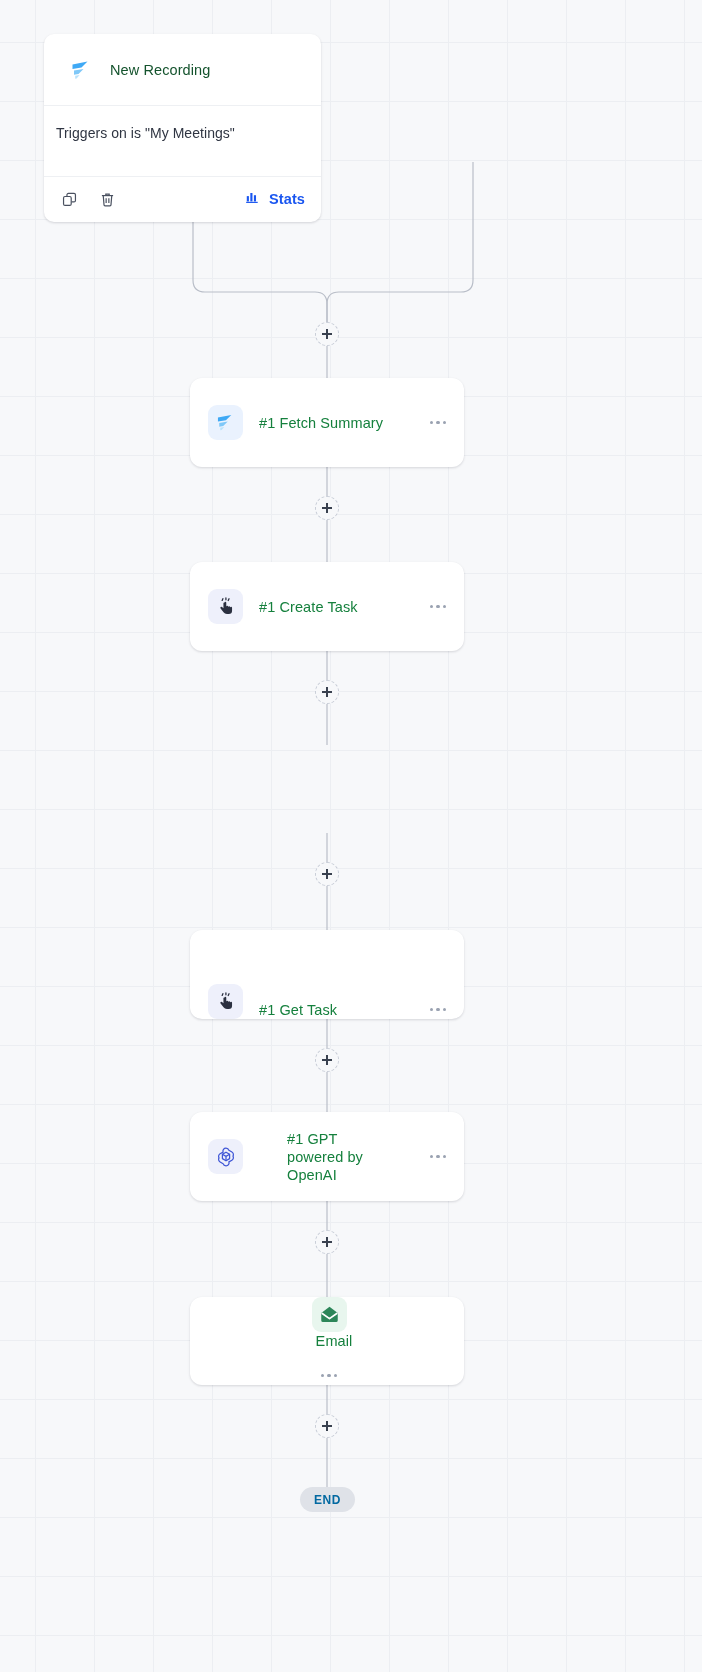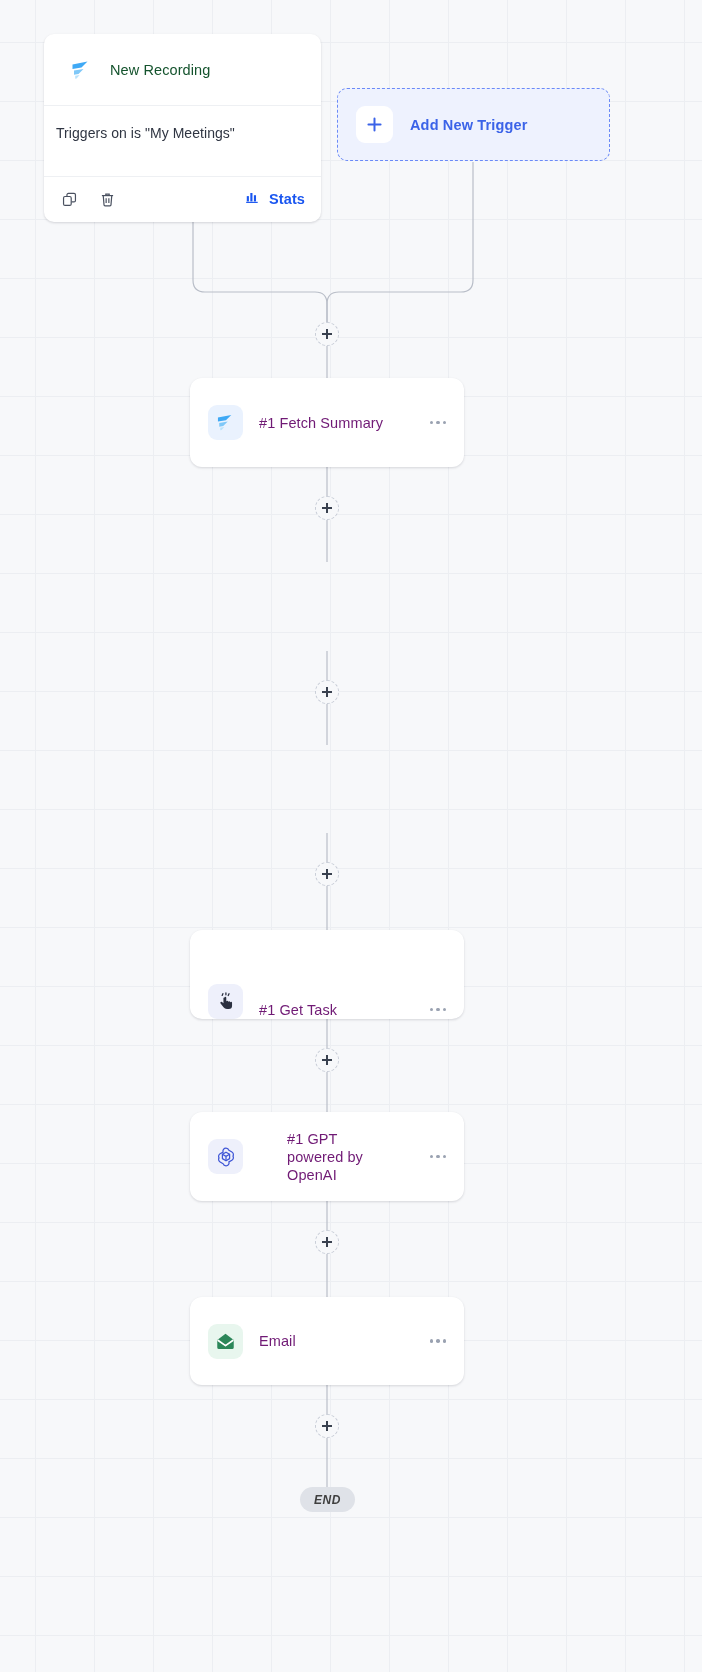--- a/index.html
+++ b/index.html
@@ -167,21 +167,21 @@
     justify-content: center;
     flex: 0 0 auto;
   }
   .node-icon.blue  { background: #eaf2fe; }
   .node-icon.lav   { background: #eef0fb; }
   .node-icon.lav2  { background: #f1eefb; }
   .node-icon.green { background: #e8f6ee; }
   .node-label {
     margin-left: 16px;
     font-size: 14.5px;
-    color: #701a75;
+    color: #15803d;
     letter-spacing: .1px;
     line-height: 18px;
     flex: 1 1 auto;
     padding-right: 6px;
   }
   .node-menu {
     flex: 0 0 auto;
     display: flex;
     align-items: center;
     gap: 3px;
@@ -228,23 +228,22 @@
     height: 25px;
     border-radius: 13px;
     background: #dfe2e8;
     display: flex;
     align-items: center;
     justify-content: center;
   }
   .end-label {
     font-size: 12px;
     font-weight: bold;
-    color: #404040;
+    color: #0369a1;
     letter-spacing: .6px;
-    font-style: italic;
   }
 </style>
 </head>
 <body>
 
 <div id="canvas">
 
   <svg id="edges" viewBox="0 0 702 1672" width="702" height="1672">
     <g fill="none" stroke="#b9bec8" stroke-width="1.2">
 
@@ -306,28 +305,20 @@
             <rect x="6" y="4.5" width="2.4" height="9.5" fill="#1a56f0"></rect>
             <rect x="10" y="7" width="2.4" height="7" fill="#1a56f0"></rect>
             <rect x="1.3" y="14.4" width="13" height="1.3" fill="#1a56f0"></rect>
           </svg>
         </span>
         <span class="stats-label">Stats</span>
       </div>
     </div>
   </div>
 
-  <div class="add-trigger">
-    <span class="add-plus-box">
-      <svg width="19" height="19" viewBox="0 0 20 20" stroke="#3b63e8" stroke-width="2.1" stroke-linecap="round">
-        <path d="M10 3.6 V16.4 M3.6 10 H16.4"></path>
-      </svg>
-    </span>
-    <span class="add-trigger-label">Add New Trigger</span>
-  </div>
 
   <div class="plus-node" style="left:315px; top:322px;"></div>
   <div class="plus-node" style="left:315px; top:496px;"></div>
   <div class="plus-node" style="left:315px; top:680px;"></div>
   <div class="plus-node" style="left:315px; top:862px;"></div>
   <div class="plus-node" style="left:315px; top:1048px;"></div>
   <div class="plus-node" style="left:315px; top:1230px;"></div>
   <div class="plus-node" style="left:315px; top:1414px;"></div>
 
   <div class="node" style="top:378px; height:89px;">
@@ -339,20 +330,42 @@
       </svg>
     </span>
     <span class="node-label">#1 Fetch Summary</span>
     <span class="node-menu">
       <i></i>
         <i></i>
         <i></i>
     </span>
   </div>
 
+  <div class="node" style="top:562px; height:89px;">
+    <span class="node-icon lav">
+      <svg width="22" height="22" viewBox="0 0 24 24" fill="#2b3040">
+        <path d="M8.6 2.6 L7.7 4.6 M11.9 1.9 L11.9 4.1 M15.2 2.8 L14.3 4.8"></path>
+        <g stroke="#2b3040" stroke-width="1.4" stroke-linecap="round">
+          <path d="M8.6 2.9 L7.8 4.8"></path>
+          <path d="M11.9 2.1 L11.9 4.2"></path>
+          <path d="M15.3 3.0 L14.4 4.9"></path>
+        </g>
+        <path d="M9.2 7.4 v6.0 l-1.5-1.3 a1.1 1.1 0 0 0-1.6 1.5 l3.2 4.2
+                 a4.6 4.6 0 0 0 3.7 1.9 h2.0 a3.6 3.6 0 0 0 3.6-3.6 v-3.3
+                 a1.05 1.05 0 0 0-2.1 0 v-0.5 a1.05 1.05 0 0 0-2.1 0 v-0.6
+                 a1.05 1.05 0 0 0-2.1 0 V7.4 a1.05 1.05 0 0 0-2.1 0 z"></path>
+      </svg>
+    </span>
+    <span class="node-label">#1 Create Task</span>
+    <span class="node-menu">
+      <i></i>
+        <i></i>
+        <i></i>
+    </span>
+  </div>
 
 
   <div class="node" style="top:930px; height:89px;align-items:flex-end;">
     <span class="node-icon lav">
       <svg width="22" height="22" viewBox="0 0 24 24" fill="#2b3040">
         <g stroke="#2b3040" stroke-width="1.4" stroke-linecap="round">
           <path d="M8.6 2.9 L7.8 4.8"></path>
           <path d="M11.9 2.1 L11.9 4.2"></path>
           <path d="M15.3 3.0 L14.4 4.9"></path>
         </g>
@@ -382,21 +395,21 @@
       </svg>
     </span>
     <span class="node-label">#1 GPT powered by OpenAI</span>
     <span class="node-menu">
       <i></i>
         <i></i>
         <i></i>
     </span>
   </div>
 
-  <div class="node" style="top:1297px; height:88px;">
+  <div class="node" style="top:1297px; height:88px;flex-direction:column;">
     <span class="node-icon green">
       <svg width="23" height="23" viewBox="0 0 24 24">
         <path d="M3.4 10.4 L12 3.9 L20.6 10.4 V18.2 A1.7 1.7 0 0 1 18.9 19.9
                  H5.1 A1.7 1.7 0 0 1 3.4 18.2 Z" fill="#2c8659"></path>
         <path d="M4.4 10.9 L12 16.3 L19.6 10.9" stroke="#ffffff" stroke-width="1.8" fill="none" stroke-linecap="round" stroke-linejoin="round"></path>
       </svg>
     </span>
     <span class="node-label">Email</span>
     <span class="node-menu">
       <i></i>

